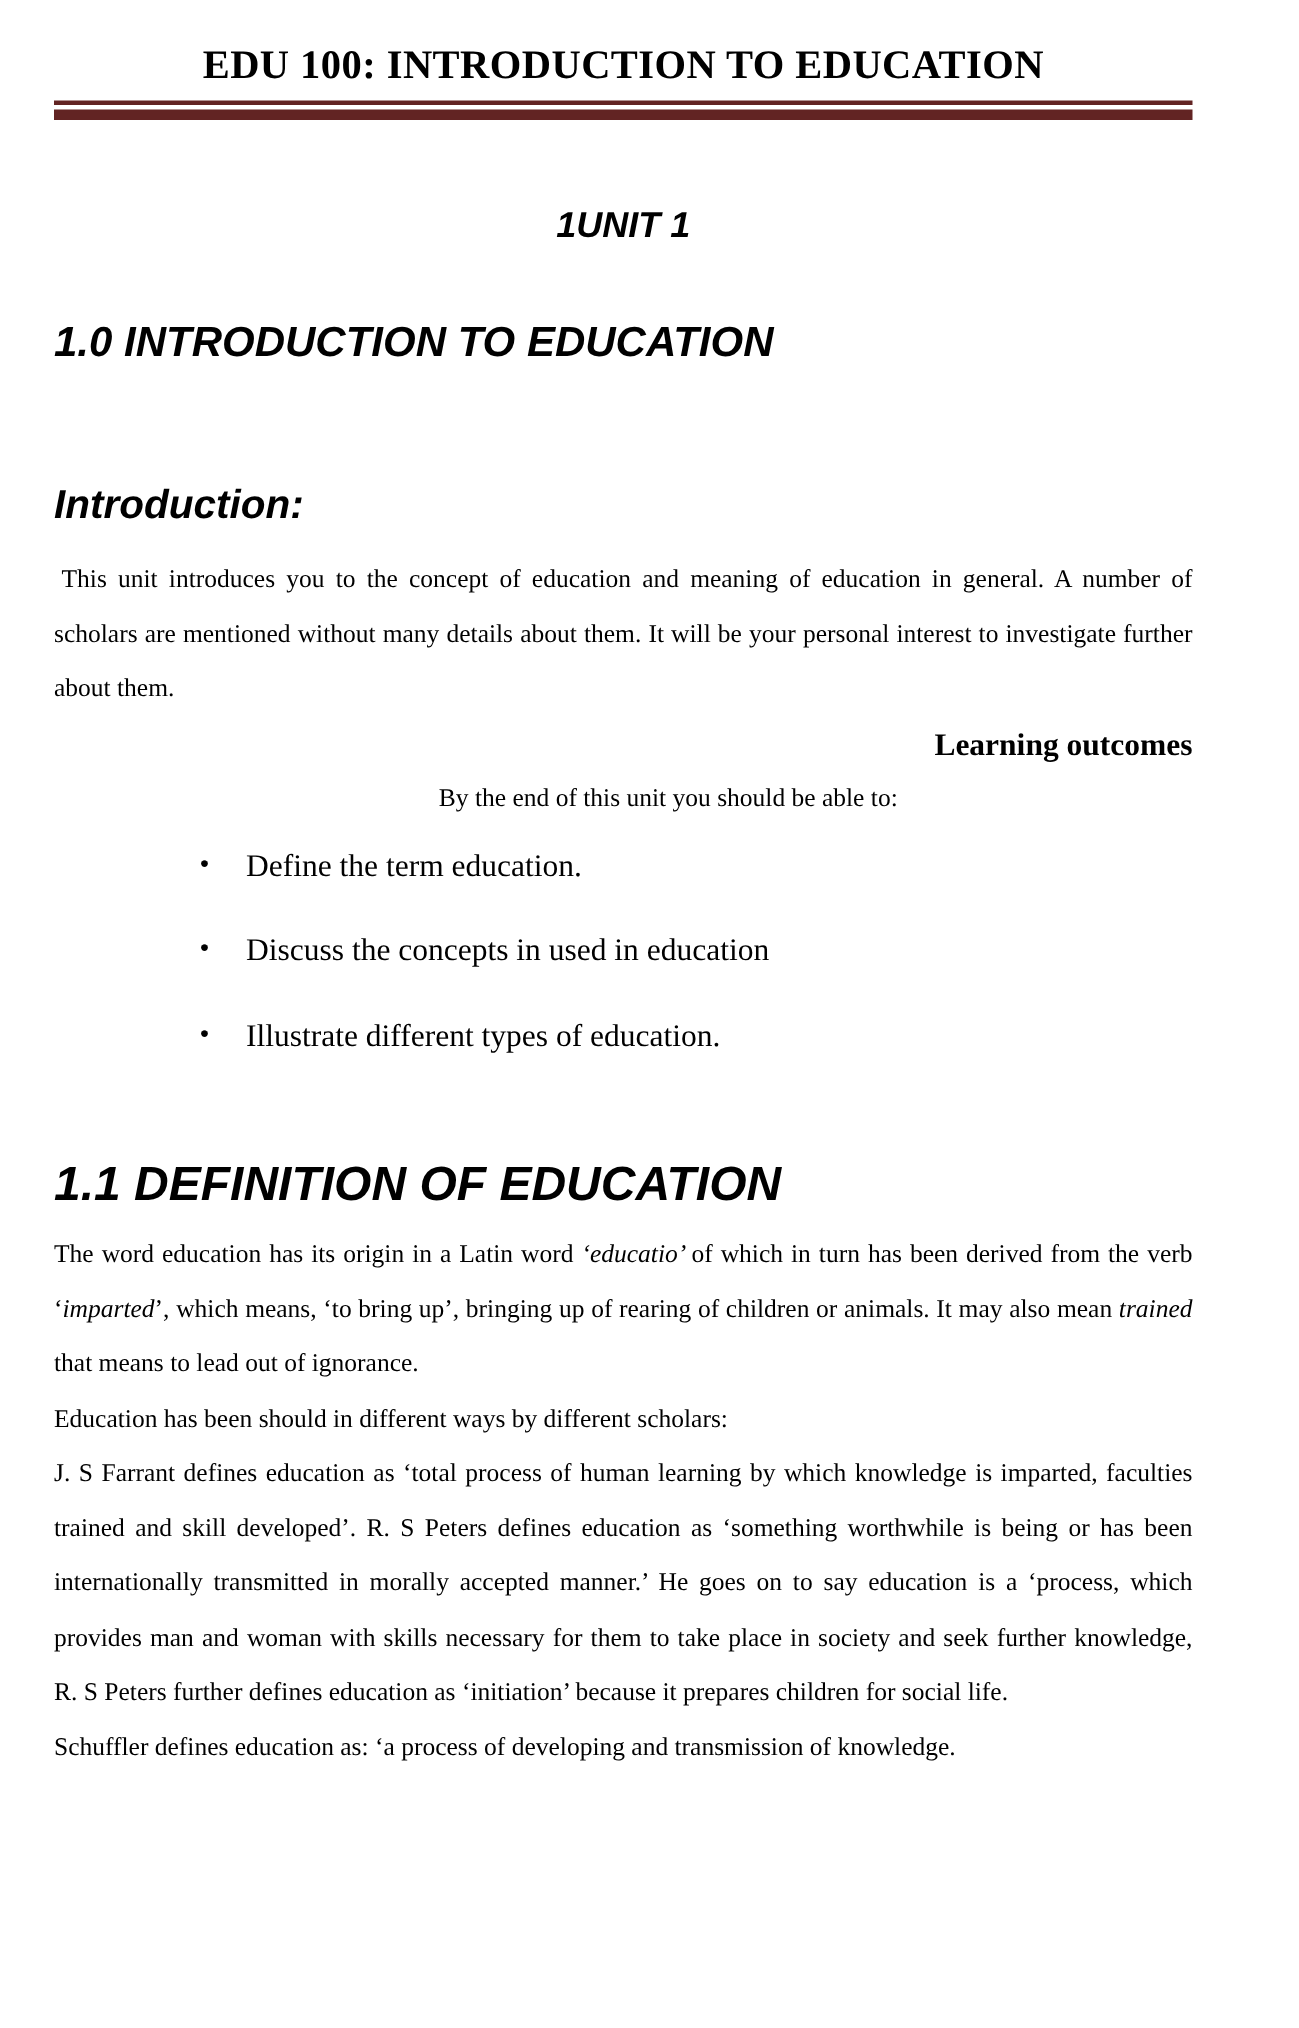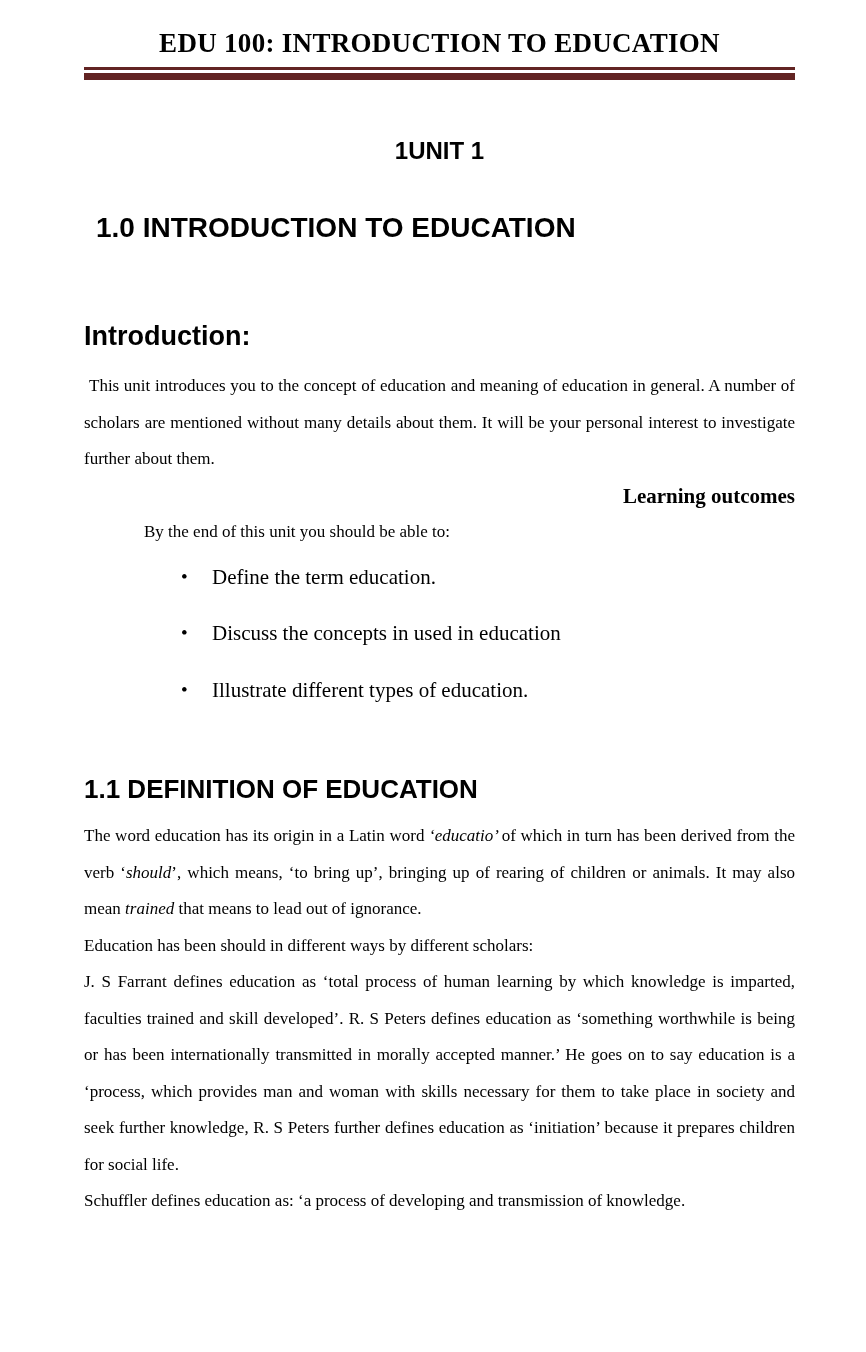--- a/index.html
+++ b/index.html
@@ -8,43 +8,43 @@
     width: 866px;
     height: 1352px;
     background: #ffffff;
     color: #000000;
     font-family: "Liberation Serif", "DejaVu Serif", serif;
     overflow: hidden;
   }
   .page {
     width: 856px;
     height: 1352px;
-    padding: 28px 61px 0 84px;
+    padding: 28px 61px 0 36px;
   }
   .doc-title {
     margin: 0;
     text-align: center;
     font-family: "Liberation Serif", "DejaVu Serif", serif;
     font-weight: bold;
     font-size: 27px;
     line-height: 31px;
     letter-spacing: 0.3px;
   }
   .title-rule { margin-top: 8px; }
   .title-rule .thin  { height: 3px; margin-bottom: 3px; }
   .title-rule .thick { height: 7px; }
-  .sans { font-family: "Liberation Sans", "DejaVu Sans", sans-serif; font-weight: bold; }
+  .sans { font-family: "Liberation Sans", "DejaVu Sans", sans-serif; font-weight: bold; font-style: italic; }
   .unit-heading {
     margin: 57px 0 0 0;
     text-align: center;
     font-size: 24px;
     line-height: 28px;
   }
   .h10 {
-    margin: 46px 0 0 12px;
+    margin: 46px 0 0 0;
     font-size: 28px;
     line-height: 33px;
   }
   .intro-heading {
     margin: 79px 0 0 0;
     font-size: 27px;
     line-height: 26px;
   }
   .body-text {
     margin: 0;
@@ -54,39 +54,39 @@
   }
   .intro-para { margin-top: 19px; text-indent: 5px; }
   .lo-heading {
     margin: 0;
     font-family: "Liberation Serif", "DejaVu Serif", serif;
     font-weight: bold;
     font-size: 21px;
     line-height: 36.5px;
     text-align: right;
   }
-  .lo-lead { padding-left: 60px; text-align: left; }
+  .lo-lead { padding-left: 60px; text-align: center; }
   .bullet-list { margin: 8px 0 0 0; padding: 0; list-style: none; }
   .bullet-item {
     position: relative;
     padding-left: 128px;
     margin-bottom: 20px;
     font-size: 21px;
     line-height: 36.5px;
     text-align: left;
   }
   .bullet-item .bullet {
     position: absolute;
     left: 97px;
     top: 0;
     font-size: 19px;
   }
   .h11 {
     margin: 66px 0 14px 0;
-    font-size: 26px;
+    font-size: 32px;
     line-height: 30px;
   }
   .it { font-style: italic; }
 </style>
 </head>
 <body>
 
 <div class="page">
 
   <header>
@@ -120,21 +120,21 @@
     </li>
     <li class="bullet-item">
       <span class="bullet">•</span>
       <span>Illustrate different types of education.</span>
     </li>
   </ul>
 
   <h2 class="sans h11">1.1 DEFINITION OF EDUCATION</h2>
 
   <p class="body-text">
-    <span>The word education has its origin in a Latin word </span><span class="it">‘educatio’ </span><span> of which in turn has been derived from the verb ‘</span><span class="it">should</span><span>’, which means, ‘to bring up’, bringing up of rearing of children or animals. It may also mean </span><span class="it">trained</span><span> that means to lead out of ignorance.</span>
+    <span>The word education has its origin in a Latin word </span><span class="it">‘educatio’ </span><span> of which in turn has been derived from the verb ‘</span><span class="it">imparted</span><span>’, which means, ‘to bring up’, bringing up of rearing of children or animals. It may also mean </span><span class="it">trained</span><span> that means to lead out of ignorance.</span>
   </p>
 
   <p class="body-text">Education has been should in different ways by different scholars:</p>
 
   <p class="body-text">J. S Farrant defines education as ‘total process of human learning by which knowledge is imparted, faculties trained and skill developed’. R. S Peters defines education as ‘something worthwhile is being or has been internationally transmitted in morally accepted manner.’ He goes on to say education is a ‘process, which provides man and woman with skills necessary for them to take place in society and seek further knowledge, R. S Peters further defines education as ‘initiation’ because it prepares children for social life.</p>
 
   <p class="body-text">Schuffler defines education as: ‘a process of developing and transmission of knowledge.</p>
 
 </div>
 

